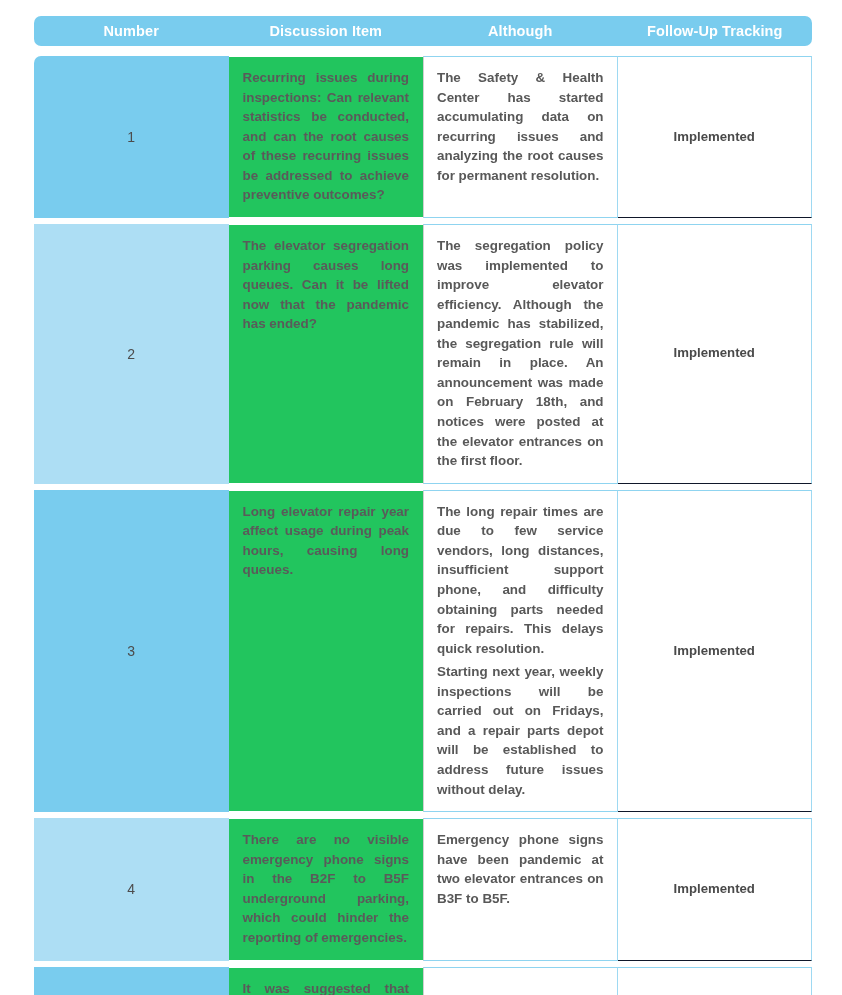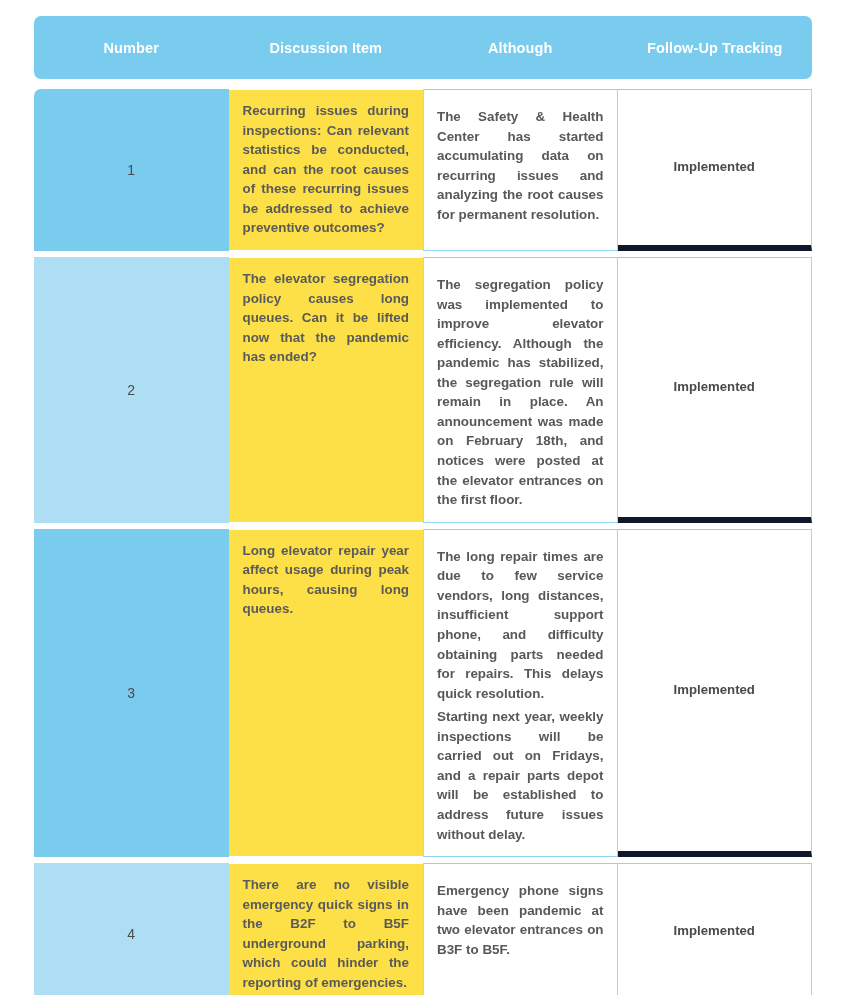--- a/index.html
+++ b/index.html
@@ -37,21 +37,21 @@
   }
 
   
   thead th {
     background: #79CCEE;
     color: #ffffff;
     font-size: 14.5px;
     font-weight: bold;
     letter-spacing: 0.1px;
     padding: 0;
-    height: 63px;
+    height: 30px;
     vertical-align: middle;
     text-align: center;
     border: none;
   }
   thead th.c-num      { border-top-left-radius: 7px; border-bottom-left-radius: 7px; }
   thead th.c-track    { border-top-right-radius: 7px; border-bottom-right-radius: 7px; }
 
   thead tr.spacer-row td { height: 10px; padding: 0; border: none; background: #ffffff; }
 
   
@@ -69,42 +69,42 @@
     font-size: 14px;
     color: #4c4c4c;
     font-weight: normal;
   }
   td.c-num.shade-a { background: #79CCEE; }
   td.c-num.shade-b { background: #ADDEF4; }
 
   
   td.c-item {
     width: 268px;
-    background: #fde047;
+    background: #22c55e;
     color: #5a5a5a;
     font-size: 13.4px;
     font-weight: bold;
     line-height: 1.46;
     padding: 11px 14px 12px 14px;
     text-align: justify;
     text-justify: inter-word;
     hyphens: auto;
     border-top: 1px solid #ffffff;
     border-bottom: 1px solid #ffffff;
   }
 
   
   td.c-resp {
     width: 265px;
     background: #ffffff;
     color: #585858;
     font-size: 13.4px;
     font-weight: bold;
     line-height: 1.46;
-    padding: 17px 13px 12px 13px;
+    padding: 11px 13px 12px 13px;
     text-align: justify;
     text-justify: inter-word;
     hyphens: auto;
     border-top: 1px solid #8FD4F0;
     border-bottom: 1px solid #8FD4F0;
     border-left: 1px solid #cfcfcf;
     border-right: 1px solid #9ED9F2;
   }
   td.c-resp p { margin: 0; }
   td.c-resp p + p { margin-top: 4px; }
@@ -114,21 +114,21 @@
     width: 160px;
     background: #ffffff;
     color: #4a4a4a;
     font-size: 13.2px;
     font-weight: bold;
     line-height: 1.42;
     text-align: center;
     vertical-align: middle;
     padding: 10px 8px;
     border-top: 1px solid #8FD4F0;
-    border-bottom: 6px solid #0f172a;
+    border-bottom: 1px solid #0f172a;
     border-right: 1px solid #9ED9F2;
   }
 
   
   tbody tr.gap td { height: 6px; padding: 0; background: #ffffff; border: none; }
 </style>
 </head>
 <body>
 
 <div id="page">
@@ -155,21 +155,21 @@
             <td class="c-track">Implemented</td>
           </tr>
           <tr class="gap">
             <td></td>
             <td></td>
             <td></td>
             <td></td>
           </tr>
           <tr>
             <td class="c-num shade-b">2</td>
-            <td class="c-item">The elevator segregation policy causes long queues. Can it be lifted now that the pandemic has ended?</td>
+            <td class="c-item">The elevator segregation parking causes long queues. Can it be lifted now that the pandemic has ended?</td>
             <td class="c-resp">
               <p>The segregation policy was implemented to improve elevator efficiency. Although the pandemic has stabilized, the segregation rule will remain in place. An announcement was made on February 18th, and notices were posted at the elevator entrances on the first floor.</p>
             </td>
             <td class="c-track">Implemented</td>
           </tr>
           <tr class="gap">
             <td></td>
             <td></td>
             <td></td>
             <td></td>
@@ -184,21 +184,21 @@
             <td class="c-track">Implemented</td>
           </tr>
           <tr class="gap">
             <td></td>
             <td></td>
             <td></td>
             <td></td>
           </tr>
           <tr>
             <td class="c-num shade-b">4</td>
-            <td class="c-item">There are no visible emergency quick signs in the B2F to B5F underground parking, which could hinder the reporting of emergencies.</td>
+            <td class="c-item">There are no visible emergency phone signs in the B2F to B5F underground parking, which could hinder the reporting of emergencies.</td>
             <td class="c-resp">
               <p>Emergency phone signs have been pandemic at two elevator entrances on B3F to B5F.</p>
             </td>
             <td class="c-track">Implemented</td>
           </tr>
           <tr class="gap">
             <td></td>
             <td></td>
             <td></td>
             <td></td>

